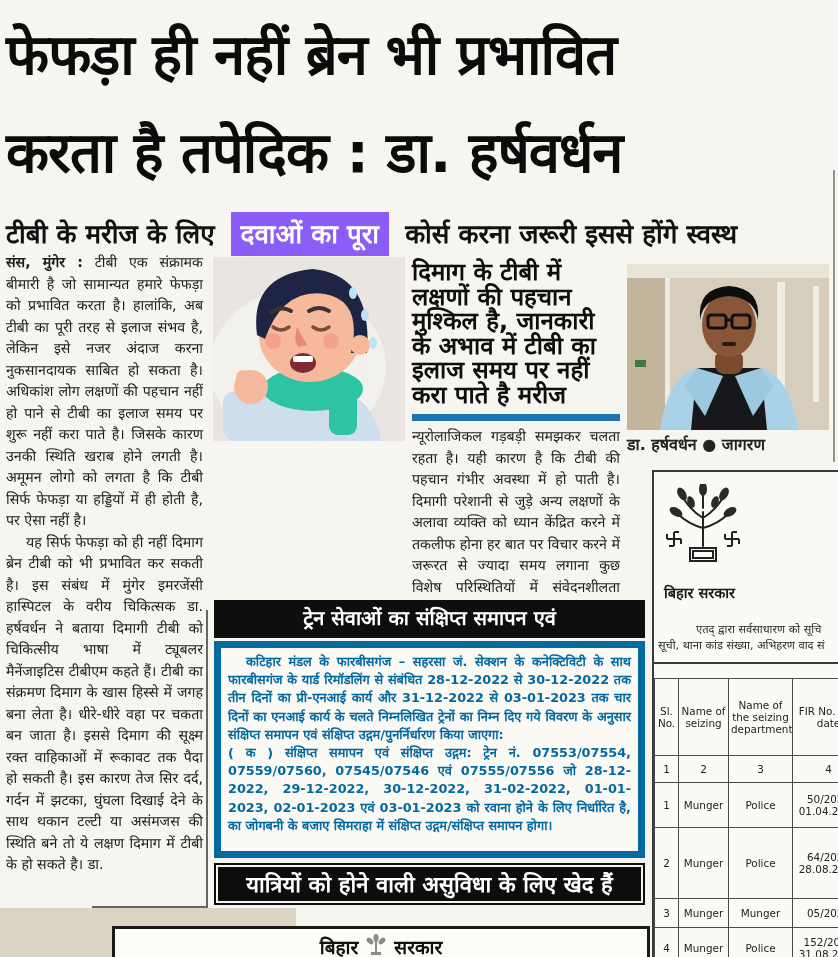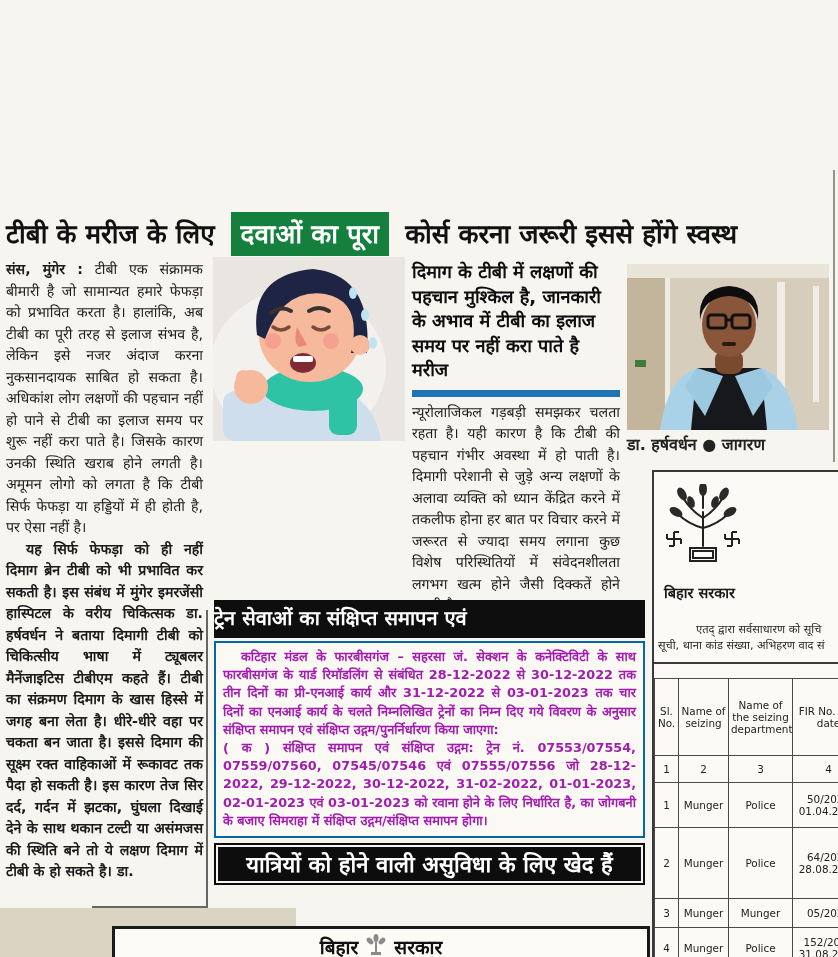--- a/index.html
+++ b/index.html
@@ -3,45 +3,45 @@
 <meta charset="utf-8">
 <style>
   html,body{margin:0;padding:0;}
   #page{position:relative;width:838px;height:957px;background:#f7f5ef;overflow:hidden;
         font-family:"DejaVu Sans",sans-serif;color:#141414;}
   
   .headline{position:absolute;left:6px;top:6px;width:828px;font-weight:800;font-size:56px;
             line-height:98px;color:#0b0b0b;letter-spacing:-1px;white-space:nowrap;}
   .subhead{position:absolute;left:6px;top:212px;width:832px;font-size:26px;font-weight:700;
            white-space:nowrap;color:#111;}
-  .subhead .hl{background:#15803d;color:#fff;padding:3px 10px 5px;margin:0 7px;display:inline-block;}
+  .subhead .hl{background:#8b5cf6;color:#fff;padding:3px 10px 5px;margin:0 7px;display:inline-block;}
   
   .col{position:absolute;text-align:justify;font-size:14.2px;line-height:21.5px;color:#1b1b1b;}
   .col p{margin:0;}
-  .col1{left:6px;top:259px;width:197px;}
-  .p2{text-indent:20px;font-weight:bold;}
+  .col1{left:6px;top:252px;width:197px;}
+  .p2{text-indent:20px;}
   .dateline{font-weight:700;}
   .illustration{position:absolute;left:213px;top:257px;width:192px;height:184px;}
   .col2{left:214px;top:446px;width:192px;}
   .col3{left:412px;top:260px;width:208px;}
-  .pullquote{font-size:18px;font-weight:700;line-height:24.5px;text-align:left;color:#0e0e0e;}
+  .pullquote{font-size:24px;font-weight:700;line-height:24.5px;text-align:left;color:#0e0e0e;}
   .bluerule{height:7px;background:#1f74b4;margin:7px 0 5px;}
   .photo{position:absolute;left:627px;top:264px;width:202px;height:166px;}
   .photocap{position:absolute;left:627px;top:433px;width:205px;font-size:16px;font-weight:700;color:#222;}
   
   .vline-col1{position:absolute;left:206px;top:610px;width:2px;height:298px;background:#666;}
   .hline-col1{position:absolute;left:92px;top:906px;width:116px;height:2px;background:#666;}
   .vline-right{position:absolute;left:833px;top:170px;width:2px;height:292px;background:#979387;}
   .beige{position:absolute;left:0;top:908px;width:296px;height:49px;background:#dbd4c2;}
   
   .notice{position:absolute;left:214px;top:600px;width:431px;}
-  .ntitle{background:#0e0e0e;color:#fff;text-align:left;font-weight:700;font-size:20px;
+  .ntitle{background:#0e0e0e;color:#fff;text-align:center;font-weight:700;font-size:20px;
           line-height:25px;padding:6px 0 7px;}
-  .nbody{border:2px solid #0369a1;margin-top:3px;padding:5px 7px 6px;font-size:12.8px;
-         line-height:18.2px;text-align:justify;font-weight:600;color:#a21caf;background:#fbf9f4;}
+  .nbody{border:7px solid #0369a1;margin-top:3px;padding:5px 7px 16px;font-size:12.8px;
+         line-height:18.2px;text-align:justify;font-weight:600;color:#0369a1;background:#fbf9f4;}
   .nbody p{margin:0;}
   .nbody .indent{text-indent:18px;}
   .nbanner{margin-top:5px;background:#0d0d0d;color:#fff;font-size:22px;font-weight:700;
            text-align:center;padding:5px 0 7px;box-shadow:inset 0 0 0 2px #0d0d0d, inset 0 0 0 4px #f7f5ef;}
   
   .sidebar{position:absolute;left:652px;top:470px;width:200px;height:487px;background:#fcfaf6;
            border-left:2px solid #3a3a3a;border-top:2px solid #3a3a3a;}
   .treelogo{margin:12px 0 0 10px;}
   .govname{margin:2px 0 0 10px;font-weight:700;font-size:14.5px;color:#1a1a1a;}
   .sidenote{margin:20px 2px 0 4px;font-size:11.2px;line-height:15.5px;color:#2a2a2a;text-indent:38px;}
@@ -58,20 +58,24 @@
   
   .bottombox{position:absolute;left:112px;top:926px;width:532px;height:40px;border:3px solid #1a1a1a;
              background:#fdfbf6;display:flex;align-items:flex-start;justify-content:center;gap:8px;
              font-size:19px;font-weight:700;padding-top:5px;color:#111;}
 </style>
 </head>
 <body>
 
 <div id="page">
 
+  <div class="headline">
+    <div>फेफड़ा ही नहीं ब्रेन भी प्रभावित</div>
+    <div>करता है तपेदिक : डा. हर्षवर्धन</div>
+  </div>
 
   <div class="subhead">
     <span>टीबी के मरीज के लिए</span>
     <span class="hl">दवाओं का पूरा</span>
     <span>कोर्स करना जरूरी  इससे होंगे स्वस्थ</span>
   </div>
 
   <div class="col col1">
     <p class="p1"><span class="dateline">संस, मुंगेर :</span> <span>टीबी एक संक्रामक बीमारी है जो सामान्यत हमारे फेफड़ा को प्रभावित करता है। हालांकि, अब टीबी का पूरी तरह से इलाज संभव है, लेकिन इसे नजर अंदाज करना नुकसानदायक साबित हो सकता है। अधिकांश लोग लक्षणों की पहचान नहीं हो पाने से टीबी का इलाज समय पर शुरू नहीं करा पाते है। जिसके कारण उनकी स्थिति खराब होने लगती है। अमूमन लोगो को लगता है कि टीबी सिर्फ फेफड़ा या हड्डियों में ही होती है, पर ऐसा नहीं है।</span></p>
     <p class="p2">यह सिर्फ फेफड़ा को ही नहीं दिमाग ब्रेन टीबी को भी प्रभावित कर सकती है। इस संबंध में मुंगेर इमरजेंसी हास्पिटल के वरीय चिकित्सक डा. हर्षवर्धन ने बताया दिमागी टीबी को चिकित्सीय भाषा में ट्यूबलर मैनेंजाइटिस टीबीएम कहते हैं। टीबी का संक्रमण दिमाग के खास हिस्से में जगह बना लेता है। धीरे-धीरे वहा पर चकता बन जाता है। इससे दिमाग की सूक्ष्म रक्त वाहिकाओं में रूकावट तक पैदा हो सकती है। इस कारण तेज सिर दर्द, गर्दन में झटका, घुंघला दिखाई देने के साथ थकान टल्टी या असंमजस की स्थिति बने तो ये लक्षण दिमाग में टीबी के हो सकते है। डा.</p>

